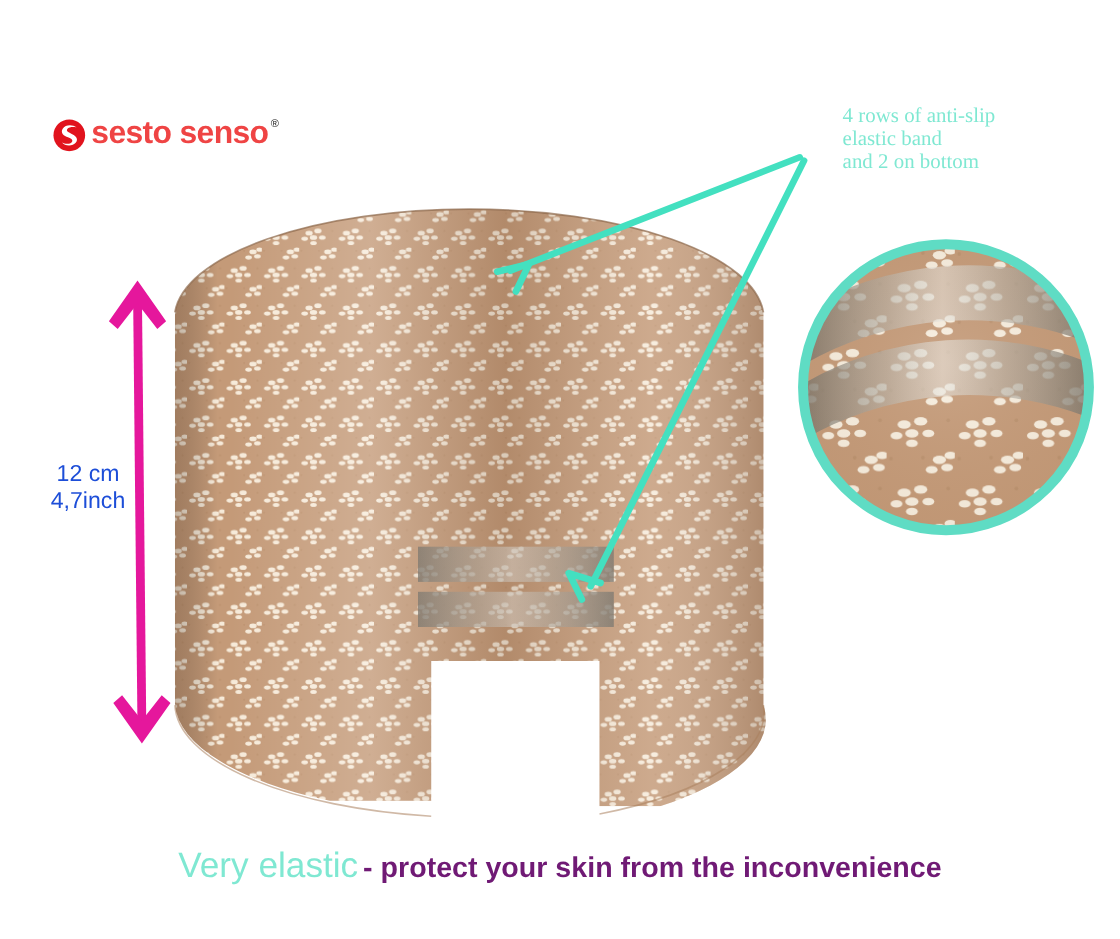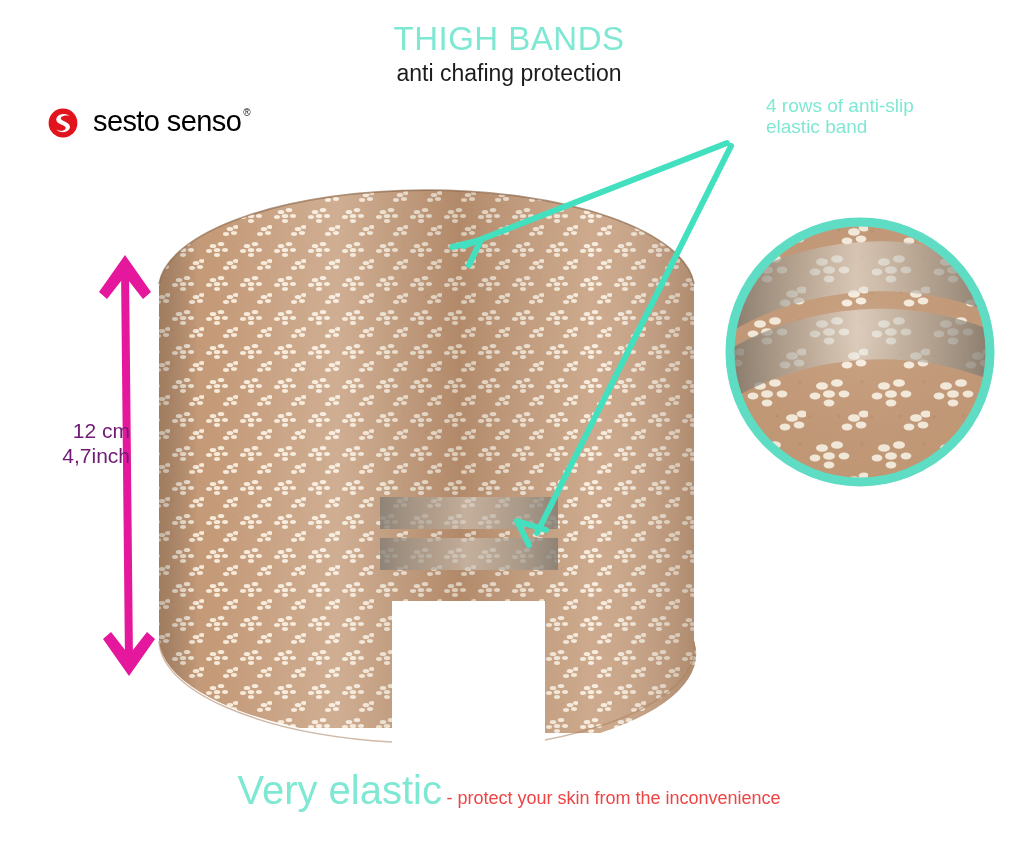--- a/index.html
+++ b/index.html
@@ -52,24 +52,24 @@
     align-items: flex-start;
   }
   #logo-mark {
     width: 30px;
     height: 30px;
     margin-top: 3px;
     flex: none;
   }
   #logo-text {
     font-size: 29px;
-    font-weight: normal;
-    color: #000000;
+    font-weight: bold;
+    color: #ef4444;
     letter-spacing: -0.6px;
-    margin-left: 15px;
+    margin-left: 5px;
     line-height: 32px;
     white-space: nowrap;
   }
   #logo-reg {
     font-size: 10px;
     color: #111111;
     margin-left: 2px;
     margin-top: 2px;
     line-height: 12px;
   }
@@ -78,52 +78,53 @@
   #silicon-note {
     position: absolute;
     left: 766px;
     top: 95px;
     width: 230px;
     color: #7fe8d2;
     font-size: 19px;
     line-height: 21px;
     pointer-events: none;
   }
-  #silicon-note div { white-space: nowrap; }
+  #silicon-note div { white-space: nowrap; font-family: Liberation Serif, serif; }
 
   
   #dim-label {
     position: absolute;
     left: 30px;
     top: 418px;
     width: 100px;
-    text-align: right;
-    color: #701a75;
+    text-align: center;
+    color: #1d4ed8;
     font-size: 21px;
     line-height: 25px;
     pointer-events: none;
   }
 
   
   #caption {
     position: absolute;
     left: 0;
     top: 768px;
     width: 1018px;
     text-align: center;
     pointer-events: none;
     white-space: nowrap;
   }
   #caption-hi {
-    font-size: 40px;
+    font-size: 32px;
     color: #7fe8d2;
   }
   #caption-rest {
-    font-size: 18px;
-    color: #ef4444;
+    font-size: 26px;
+    color: #701a75;
+    font-weight: bold;
   }
 
   
   #art {
     position: absolute;
     left: 0;
     top: 0;
     width: 1018px;
     height: 854px;
   }
@@ -307,40 +308,37 @@
       <path d="M 529,545 L 517,521 L 546,530"></path>
     </g>
 
     <g>
       <path d="M 129,268 L 133,662 L 125,662 L 121,268 Z" fill="#e5179c"></path>
       <path d="M 125,255 L 151,292 L 143,299 L 125,276 L 107,299 L 99,292 Z" fill="#e5179c"></path>
       <path d="M 129,676 L 103,639 L 111,632 L 129,655 L 147,632 L 155,639 Z" fill="#e5179c"></path>
     </g>
   </svg>
 
-  <div id="headline">
-    <div id="title-main">THIGH BANDS</div>
-    <div id="title-sub">anti chafing protection</div>
-  </div>
 
   <div id="logo">
     <svg id="logo-mark" viewBox="0 0 100 100" xmlns="http://www.w3.org/2000/svg">
       <circle cx="50" cy="50" r="48" fill="#e1131d"></circle>
       <path d="M72 26 C60 17 38 17 30 30 C22 43 34 52 46 56
                C56 60 62 64 58 70 C54 77 38 78 28 72
                C36 83 60 85 70 72 C79 60 68 50 56 45
                C46 41 40 37 44 31 C48 25 62 24 72 26 Z" fill="#ffffff"></path>
     </svg>
     <span id="logo-text">sesto senso</span>
     <span id="logo-reg">®</span>
   </div>
 
   <div id="silicon-note">
     <div>4 rows of anti-slip</div>
     <div>elastic band</div>
+    <div>and 2 on bottom</div>
   </div>
 
   <div id="dim-label">
     <div>12 cm</div>
     <div>4,7inch</div>
   </div>
 
   <div id="caption">
     <span id="caption-hi">Very elastic</span>
     <span id="caption-rest">- protect your skin from the inconvenience</span>

